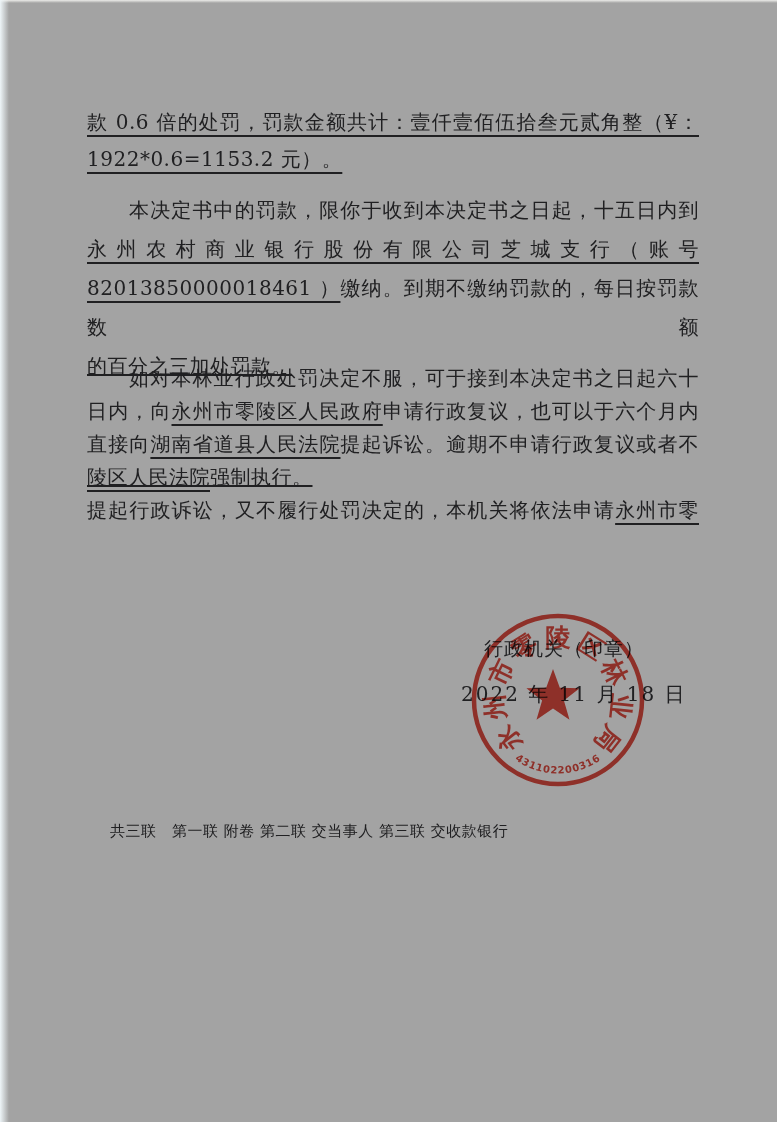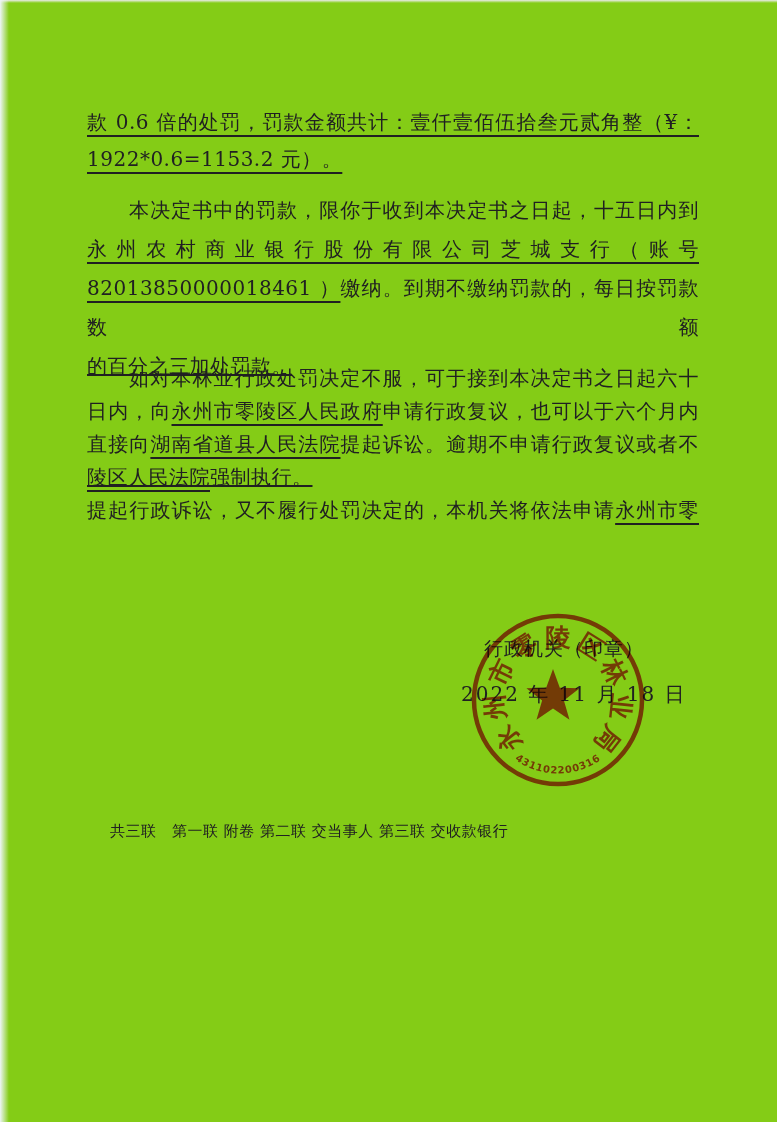--- a/index.html
+++ b/index.html
@@ -1,19 +1,19 @@
 <!DOCTYPE html>
 <html lang="zh" style="--ink: #202022; --seal-red: #dd3a2e;"><head>
 <meta charset="utf-8">
 <style>
   html,body{margin:0;padding:0;background:#ffffff;}
   .page{
     position:relative;
     width:777px;height:1122px;
-    background:#84cc16;
+    background:#a3a3a3;
     overflow:hidden;
     font-family:"DejaVu Serif","Liberation Serif",serif;
     color:var(--ink,#202022);
   }
   .edge-top{position:absolute;top:0;left:0;right:0;height:3px;
     background:linear-gradient(#ecece9,rgba(255,255,255,0));}
   .edge-left{position:absolute;top:0;bottom:0;left:0;width:9px;
     background:linear-gradient(90deg,#eef5f8,rgba(255,255,255,0));}
   .para{position:absolute;left:87px;width:612px;margin:0;}
   .line{display:block;text-align:justify;text-align-last:justify;

